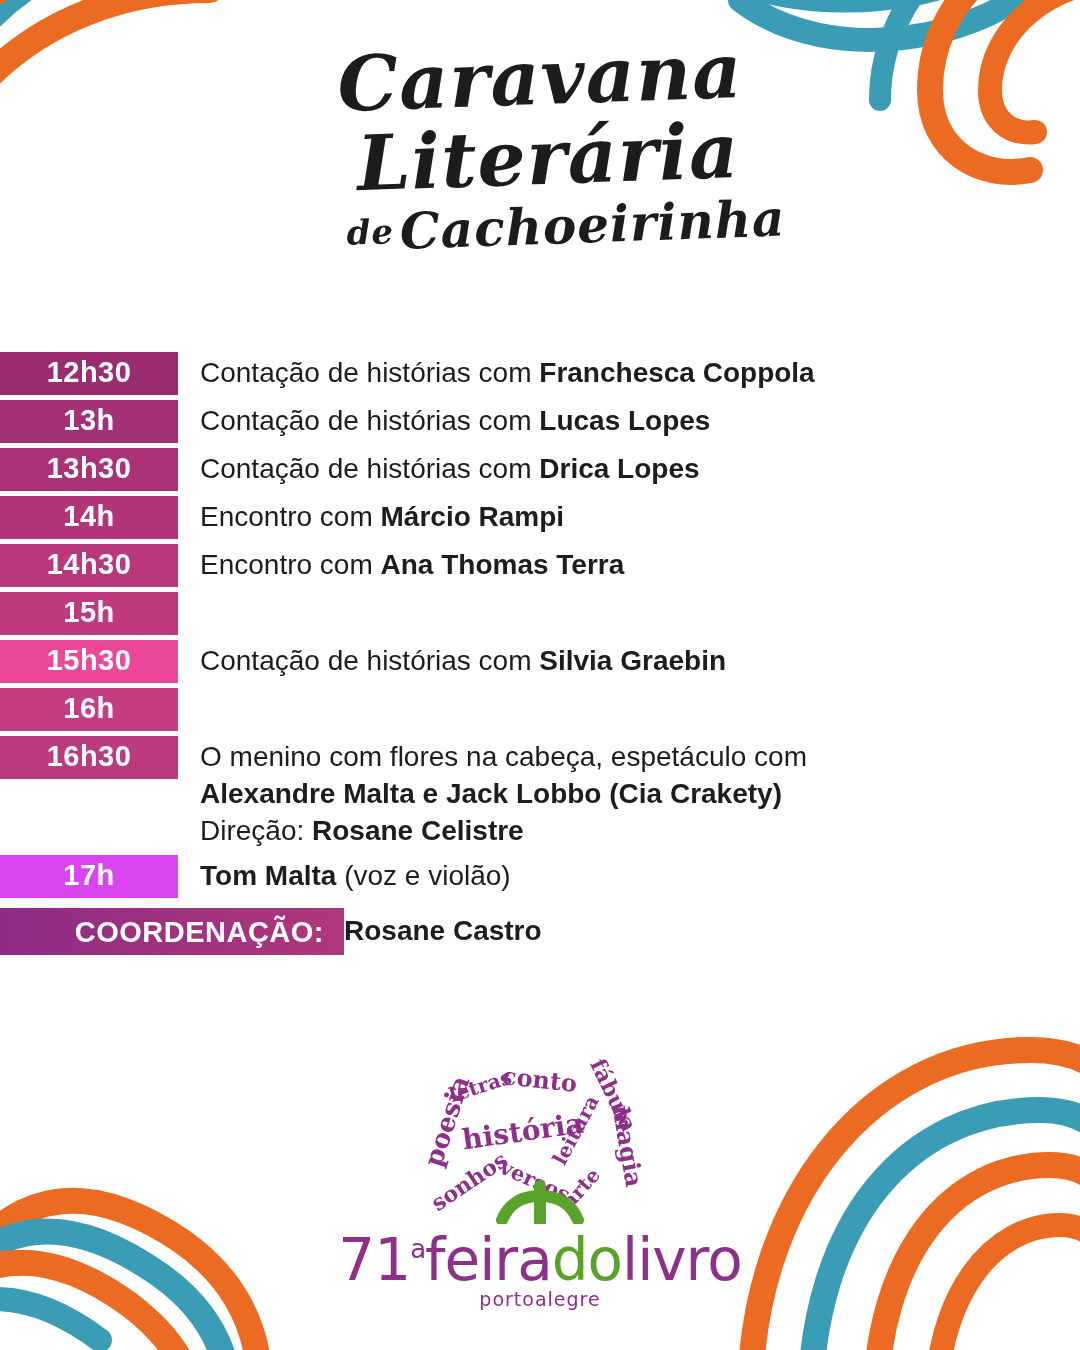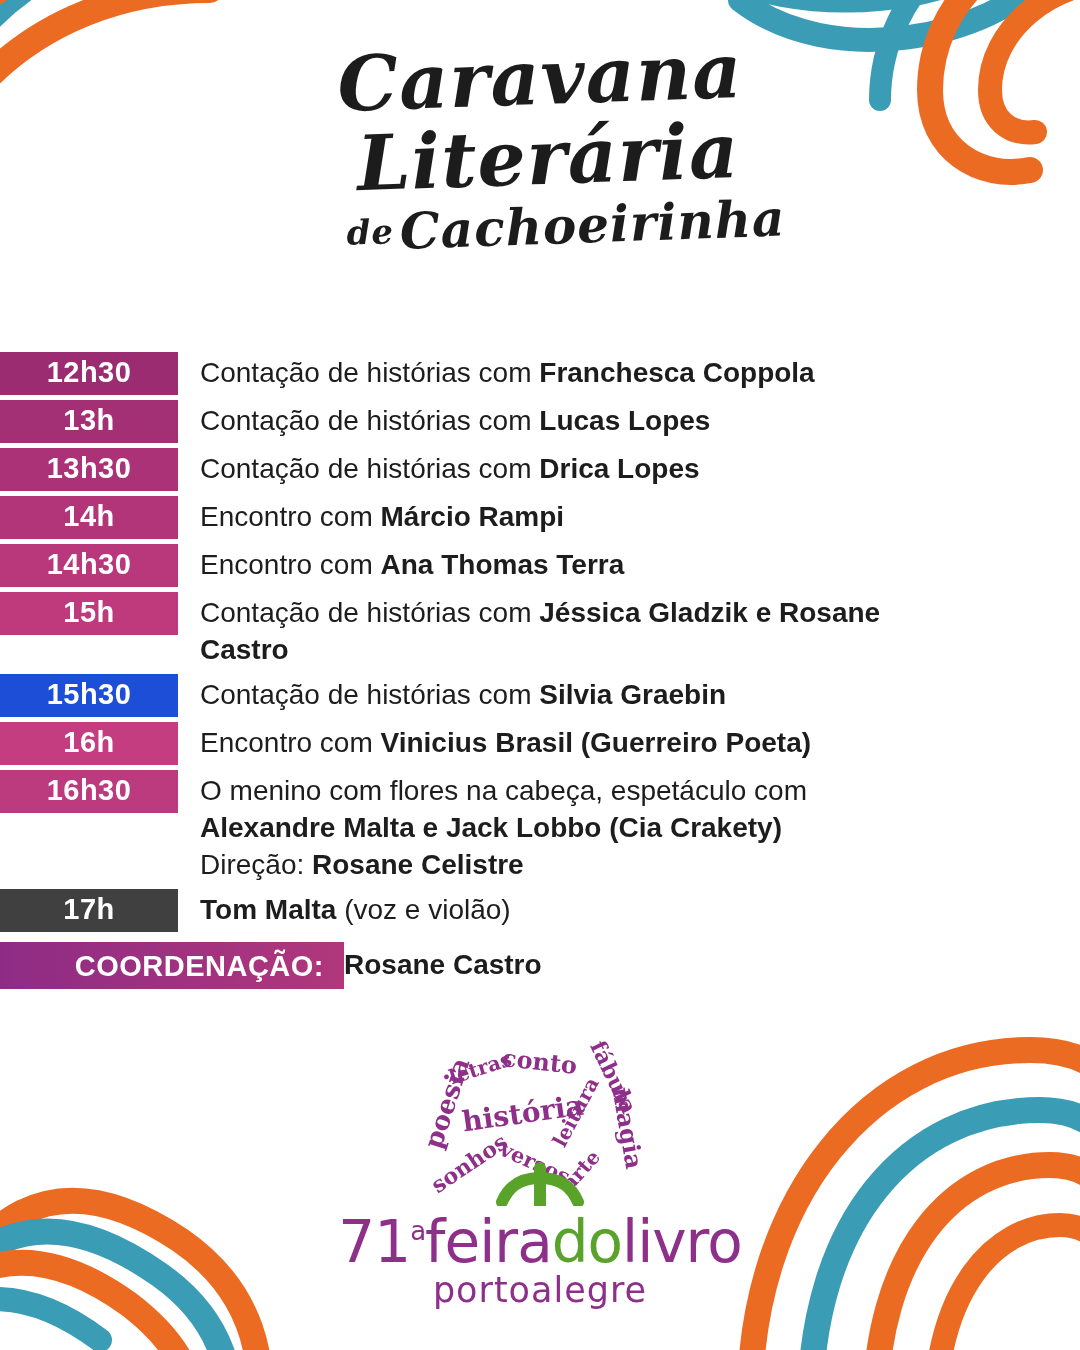--- a/index.html
+++ b/index.html
@@ -154,21 +154,21 @@
     font-size: 58px;
     letter-spacing: -1px;
   }
   .logo-71 { color: #8e2f8a; }
   .logo-sup { font-size: 26px; vertical-align: 22px; color: #8e2f8a; }
   .logo-feira { color: #8e2f8a; }
   .logo-do { color: #5aa32a; }
   .logo-livro { color: #8e2f8a; }
   .logo-poa {
     font-family: "DejaVu Sans", sans-serif;
-    font-size: 35px;
+    font-size: 19px;
     color: #8e2f8a;
     letter-spacing: 1px;
     margin-top: -6px;
   }
 </style>
 </head>
 <body>
 
 <svg class="deco" id="deco-top-left" width="360" height="340" viewBox="0 0 360 340" fill="none">
   <path d="M-40 330 C-40 150 90 20 270 20" stroke="#ec6b23" stroke-width="26" fill="none" stroke-linecap="round"></path>
@@ -229,44 +229,42 @@
     <div class="desc"><span>Encontro com </span><b>Márcio Rampi</b></div>
   </div>
 
   <div class="row">
     <div class="time-chip" style="background:#b9377b">14h30</div>
     <div class="desc"><span>Encontro com </span><b>Ana Thomas Terra</b></div>
   </div>
 
   <div class="row">
     <div class="time-chip" style="background:#bf3a7d">15h</div>
-    <div class="desc"><span>Contação de histórias com </span><b>Jéssica Gladzik e Rosane Castro</b></div>
-  </div>
-
-  <div class="row">
-    <div class="time-chip" style="background:#1d4ed8">15h30</div>
+  </div>
+
+  <div class="row">
+    <div class="time-chip" style="background:#ec4899">15h30</div>
     <div class="desc"><span>Contação de histórias com </span><b>Silvia Graebin</b></div>
   </div>
 
   <div class="row">
     <div class="time-chip" style="background:#c33d80">16h</div>
-    <div class="desc"><span>Encontro com </span><b>Vinicius Brasil (Guerreiro Poeta)</b></div>
   </div>
 
   <div class="row">
     <div class="time-chip" style="background:#bc3a7e;align-self:flex-start;">16h30</div>
     <div class="desc">
       <span>O menino com flores na cabeça, espetáculo com </span><br>
       <b>Alexandre Malta e Jack Lobbo (Cia Crakety)</b><br>
       <span> Direção: </span><b>Rosane Celistre</b>
     </div>
   </div>
 
   <div class="row">
-    <div class="time-chip" style="background:#404040">17h</div>
+    <div class="time-chip" style="background:#d946ef">17h</div>
     <div class="desc"><b>Tom Malta</b><span> (voz e violão)</span></div>
   </div>
 
   <div class="row coord-row">
     <div class="coord-chip" style="background:linear-gradient(90deg,#8e2c85 0%,#b0377b 100%)">COORDENAÇÃO:</div>
     <div class="coord-name">Rosane Castro</div>
   </div>
 
 </div>
 

